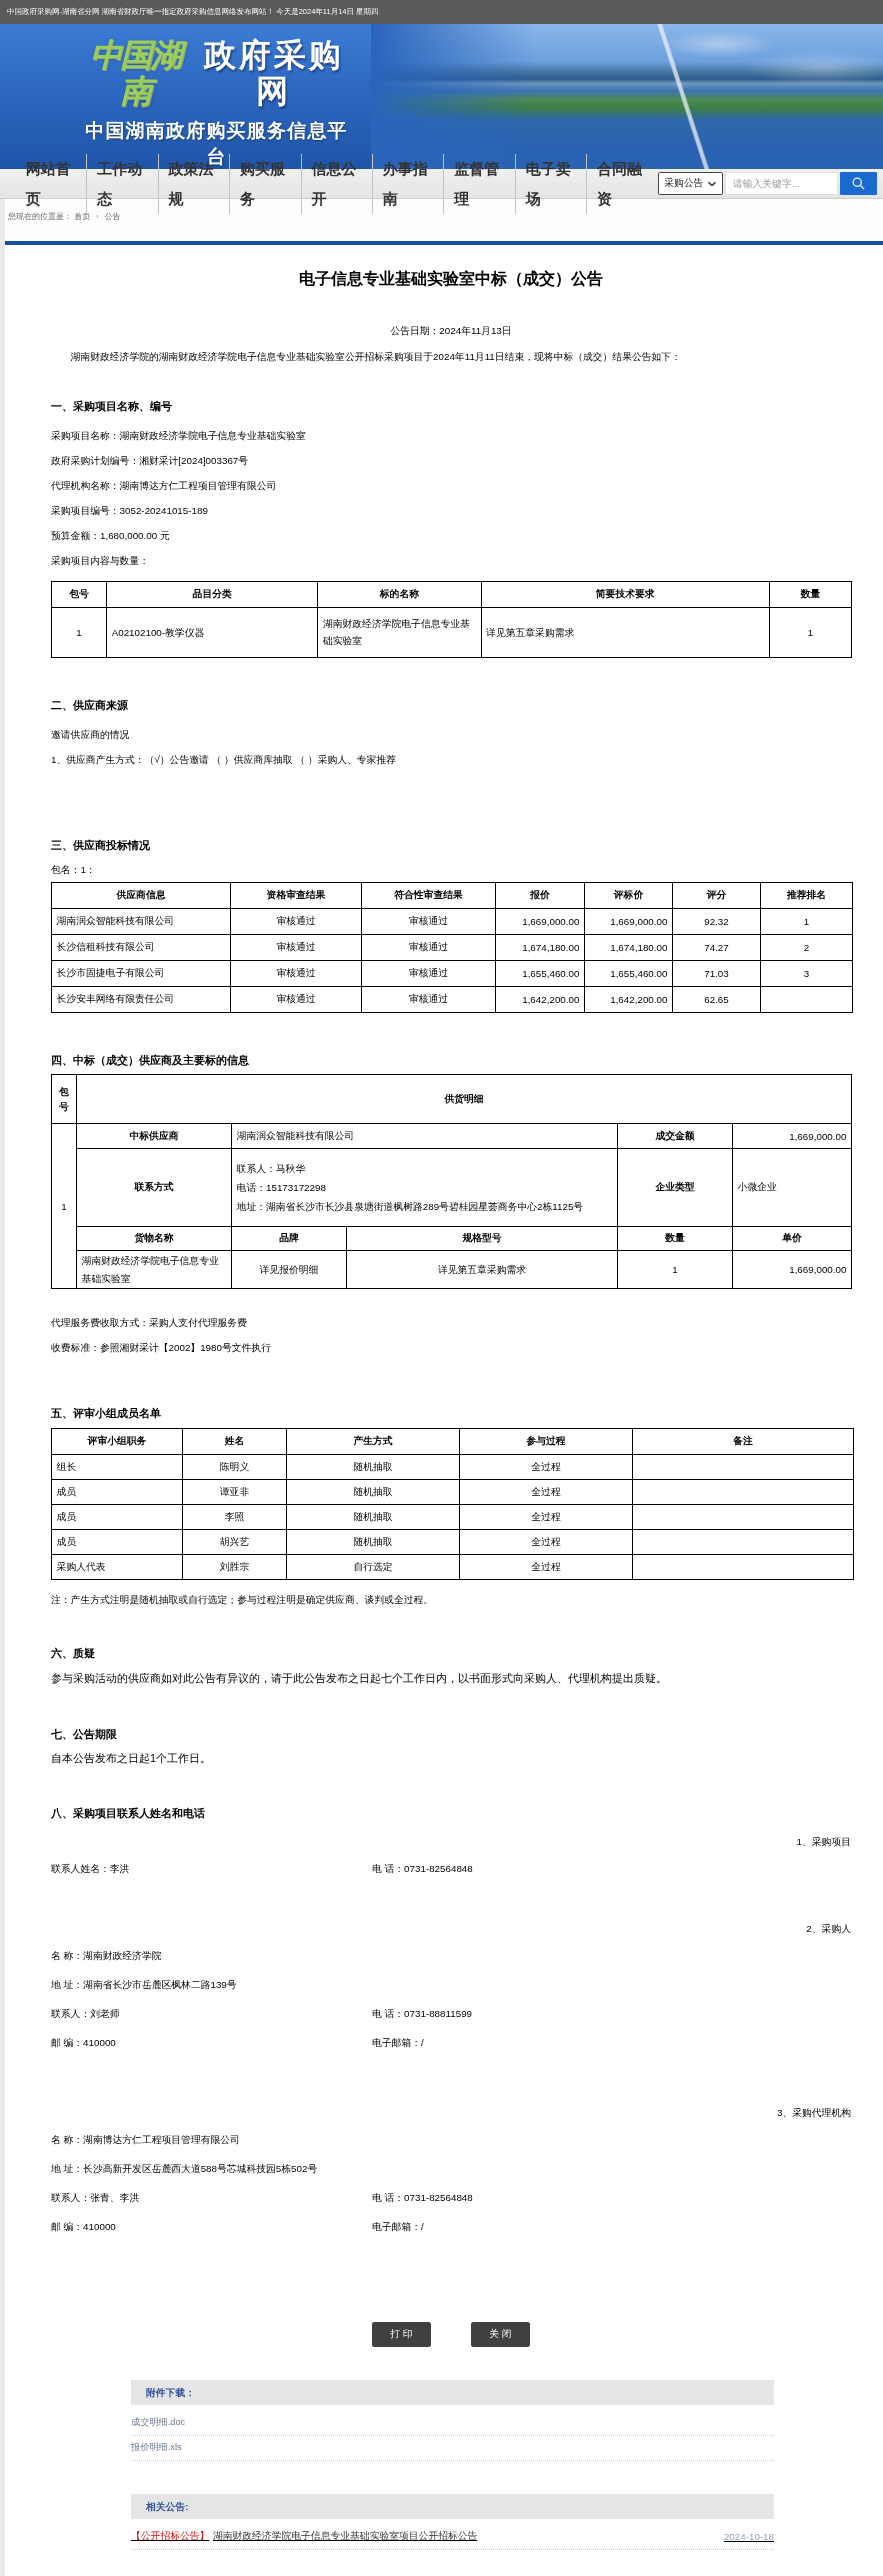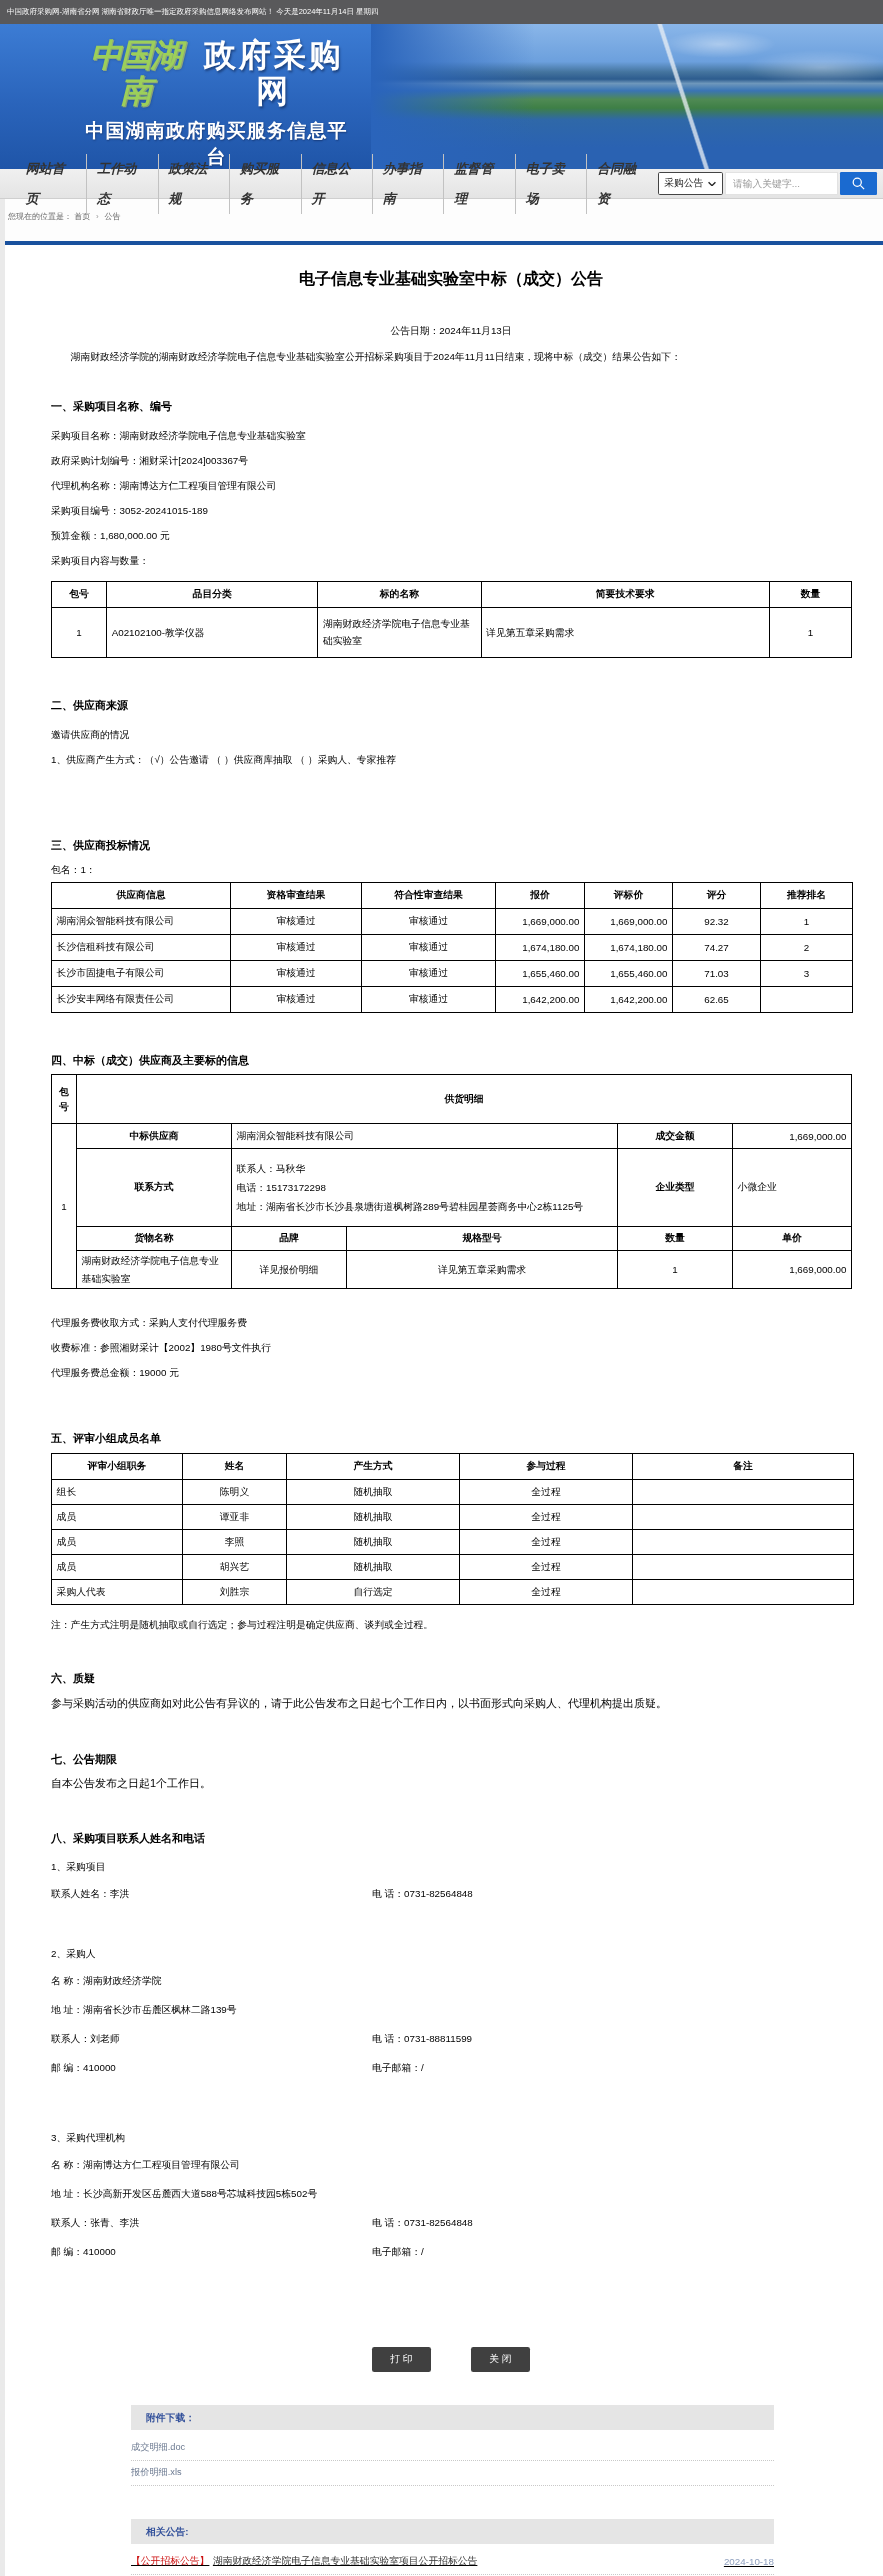--- a/index.html
+++ b/index.html
@@ -30,21 +30,21 @@
   .logo-row { display: flex; align-items: flex-end; justify-content: center; gap: 5.8px; }
   .logo-calligraphy { font-family: "DejaVu Serif", serif; font-style: italic; font-weight: bold;
     font-size: 32px; line-height: 36px; color: #9ccf5a; text-shadow: 1.2px 1.2px 0 rgba(224,230,90,.55), 1.2px 1.2px 2.9px rgba(0,20,40,.35); letter-spacing: -1.7px; }
   .logo-main { font-weight: bold; font-size: 32px; line-height: 36px; color: #fff; letter-spacing: 2.9px; text-shadow: 1.2px 1.7px 2.3px rgba(0,10,40,.45); }
   .logo-subtitle { margin-top: 9.2px; font-weight: bold; font-size: 19px; color: #fff; letter-spacing: 1.2px; text-shadow: 0.6px 1.2px 1.7px rgba(0,10,40,.4); }
 
   
   .navbar { height: 30px; background: linear-gradient(180deg, #f0f0f0, #e4e4e4); border-bottom: 0.6px solid #cfcfcf;
     display: flex; align-items: center; padding: 0 5.8px 0 16px; }
   .nav-list { list-style: none; display: flex; align-items: center; height: 100%; }
-  .nav-list li { font-size: 13px; font-weight: bold; color: #333; padding: 0 9.8px; cursor: pointer; position: relative; line-height: 30px; font-style: italic; }
+  .nav-list li { font-size: 15px; font-weight: bold; color: #333; padding: 0 9.8px; cursor: pointer; position: relative; line-height: 30px; }
   .nav-list li + li { border-left: 0.6px solid #c2c2c2; }
   .search-area { margin-left: auto; display: flex; align-items: center; gap: 2.3px; }
   .search-select { width: 65px; height: 23px; background: #fff; border: 0.6px solid #444; border-radius: 1.7px;
     display: flex; align-items: center; justify-content: center; gap: 4.6px; font-size: 9.8px; color: #222; cursor: pointer; }
   .search-input { width: 113px; height: 23px; border: 0.6px solid #e2e2e2; background: #fff; font-size: 9.8px; padding: 0 7px; color: #333; outline: none; }
   .search-input::placeholder { color: #9a9a9a; }
   .search-btn { width: 37px; height: 23px; background: #1a6ad0; border: none; border-radius: 1.2px; cursor: pointer;
     display: flex; align-items: center; justify-content: center; }
 
   
@@ -92,21 +92,21 @@
   .tbl-award .pkg-no { font-size: 9.8px; }
 
   .fee-lines { margin-top: 21px; }
   .tbl-panel { margin-top: 7px; }
   .tbl-panel thead th { height: 26px; }
   .tbl-panel tbody td { height: 25px; }
   .tbl-panel td.role { text-align: left; }
   .note-line { margin-top: 12.7px; font-size: 9.8px; line-height: 14px; }
   .sec-body { margin-top: 4.6px; font-size: 11px; height: 25px; line-height: 25px; }
 
-  .contact-group-title { margin-top: 8px; font-size: 9.8px; height: 25px; line-height: 25px; }
+  .contact-group-title { margin-top: 8px; font-size: 9.8px; height: 25px; line-height: 25px; text-align: right; }
   .gt2 { margin-top: 33px; } .gt3 { margin-top: 43px; }
   .contact-row2 { display: flex; font-size: 9.8px; height: 29px; line-height: 29px; }
   .contact-row2 .lcol { width: 321px; }
   .contact-row2 .rcol { flex: 1; }
 
   .btn-row { margin-top: 81px; display: flex; justify-content: center; gap: 40px; }
   .btn { width: 59px; height: 25px; background: #404040; color: #fff; border: none; border-radius: 2.3px;
     font-size: 9.8px; cursor: pointer; font-family: inherit; }
 
   .sub-section { margin-left: 80px; width: 643px; }
@@ -342,21 +342,20 @@
         <td>详见第五章采购需求</td>
         <td>1</td>
         <td class="ar">1,669,000.00</td>
       </tr>
     </tbody>
       </table>
 
     <div class="lines fee-lines">
       <p>代理服务费收取方式：采购人支付代理服务费</p>
       <p>收费标准：参照湘财采计【2002】1980号文件执行</p>
-      <p>代理服务费总金额：19000 元</p>
     </div>
 
     <h2 class="sec mt-h5">五、评审小组成员名单</h2>
 
     <table class="tbl-panel">
       <colgroup>
           <col style="width:131px">
           <col style="width:104px">
           <col style="width:173px">
           <col style="width:173px">

